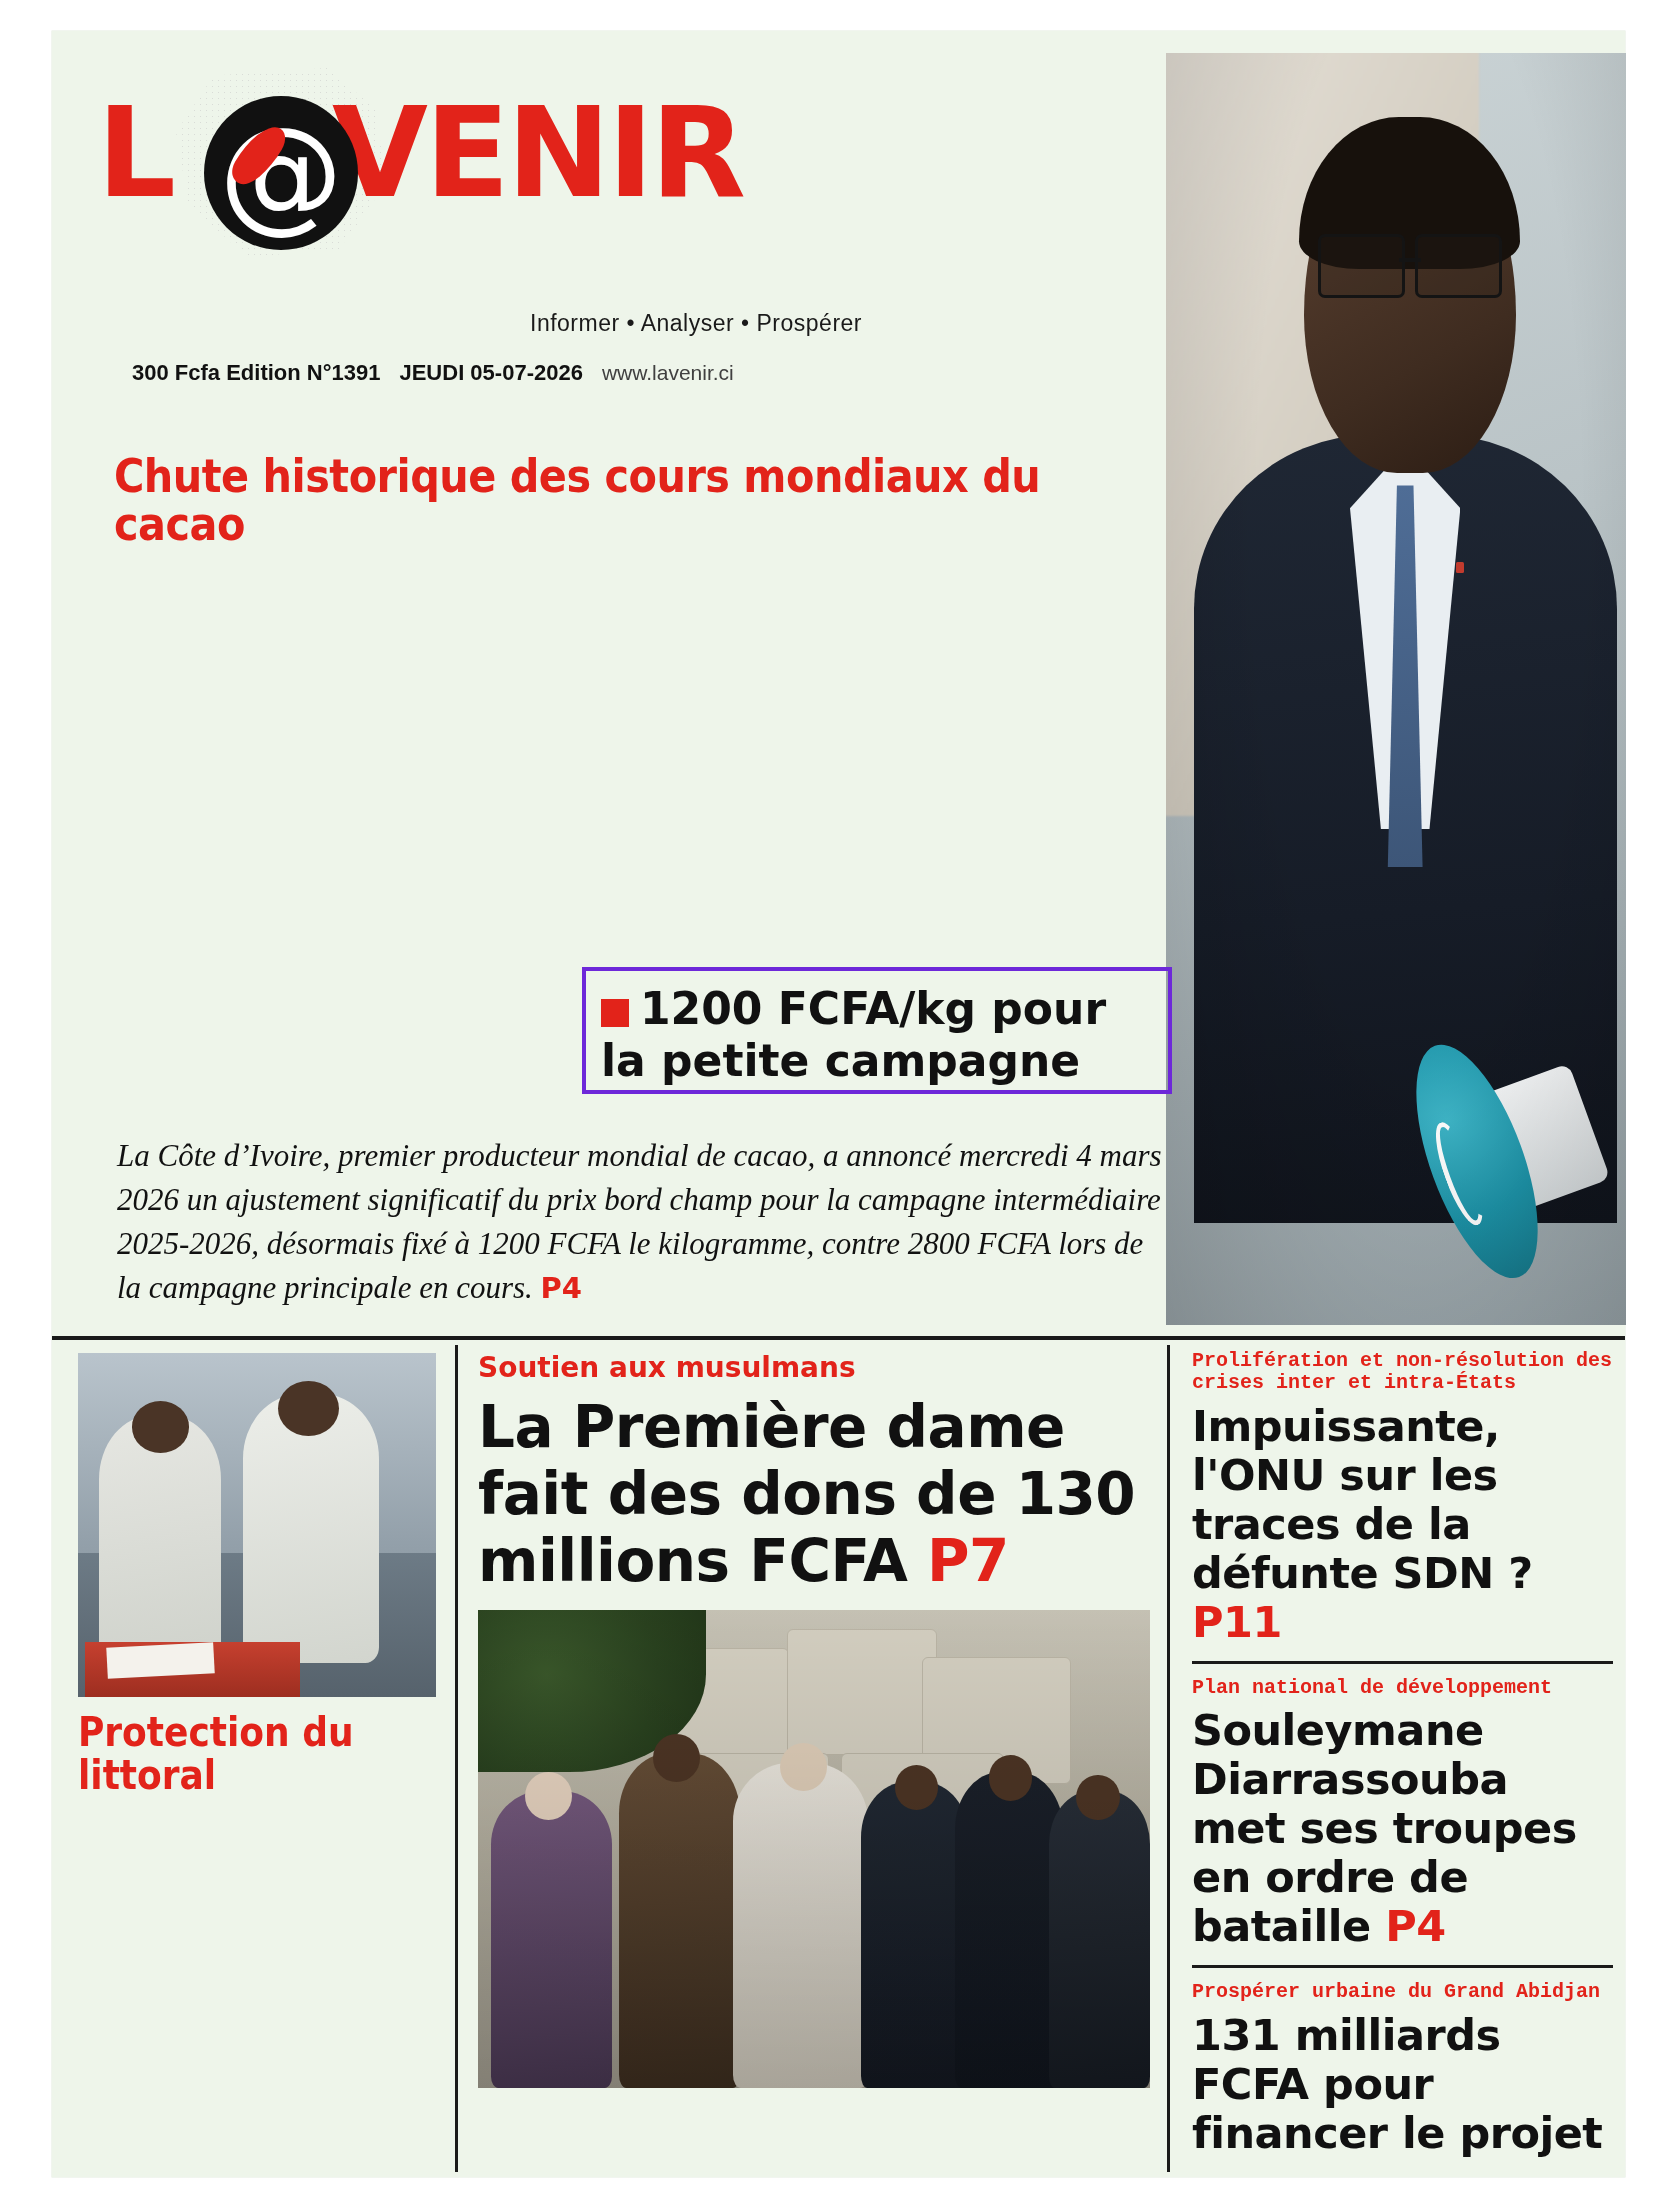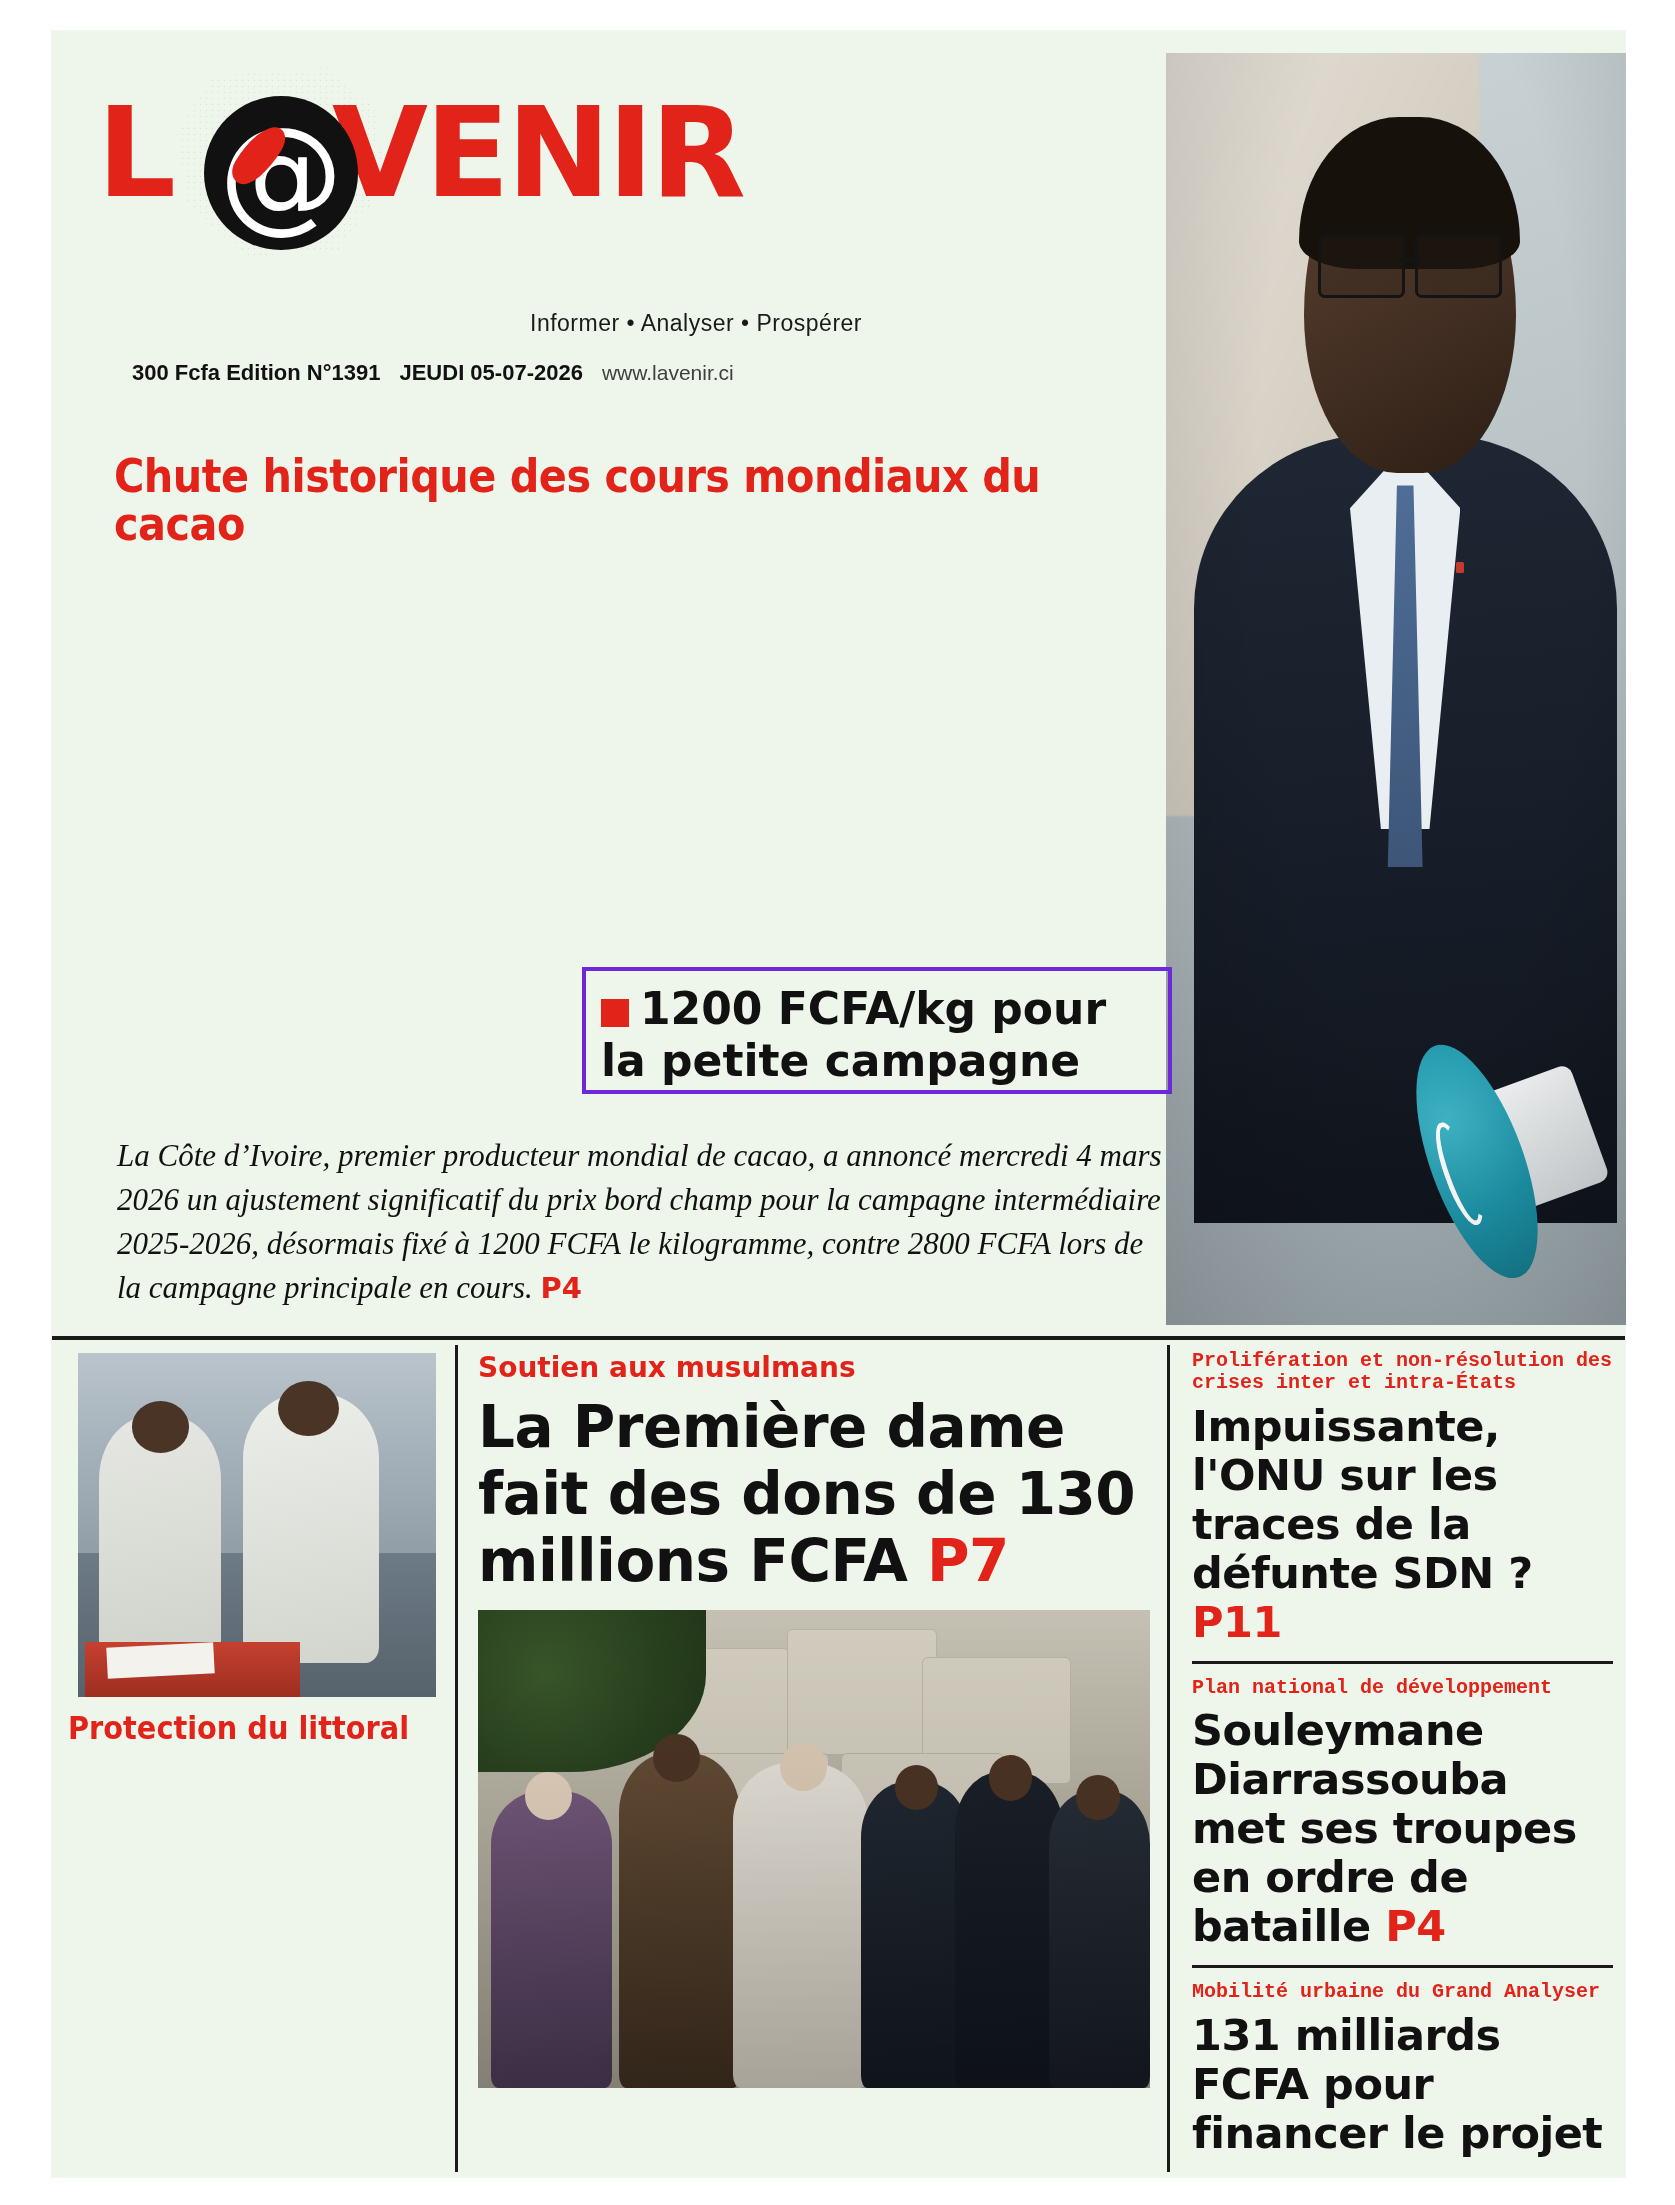--- a/index.html
+++ b/index.html
@@ -376,25 +376,25 @@
     background: linear-gradient(180deg, #c6402f 0%, #9d2e20 100%);
   }
   .po-papers {
     position: absolute;
     left: 8%; bottom: 6%;
     width: 30%; height: 9%;
     background: #f4f2ec;
     transform: rotate(-3deg);
   }
   .kick-left {
-    margin: 14px 0 0 1px;
+    margin: 14px 0 0 11px;
     width: 358px;
     font-family: "DejaVu Sans Condensed", "Liberation Sans Narrow", "Liberation Sans", sans-serif;
     font-weight: bold;
-    font-size: 32px;
+    font-size: 40px;
     color: #e2231a;
     line-height: 1.08;
   }
   .head-left {
     margin: 9px 0 0 11px;
     width: 363px;
     font-family: "DejaVu Sans", sans-serif;
     font-weight: bold;
     font-size: 46px;
     line-height: 1.14;
@@ -616,21 +616,21 @@
       <div class="brief">
         <div class="brief-kick">Plan national de développement</div>
         <div class="brief-head">
           <span>Souleymane Diarrassouba met ses troupes en ordre de bataille</span>
           <span class="pageref">P4</span>
         </div>
       </div>
       <div class="brief-rule"></div>
 
       <div class="brief">
-        <div class="brief-kick">Mobilité urbaine du Grand Analyser</div>
+        <div class="brief-kick">Prospérer urbaine du Grand Abidjan</div>
         <div class="brief-head">
           <span>131 milliards FCFA pour financer le projet</span>
           
         </div>
       </div>
 
     </div>
 
   </div>
 </div>

